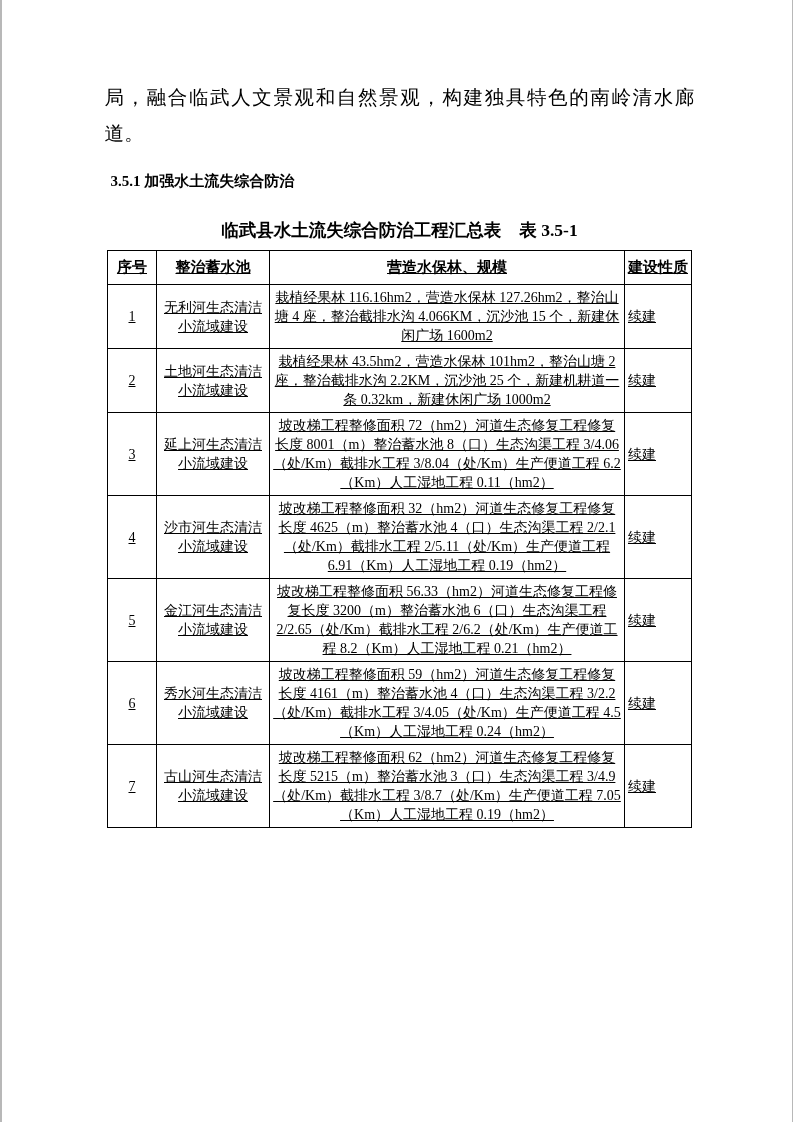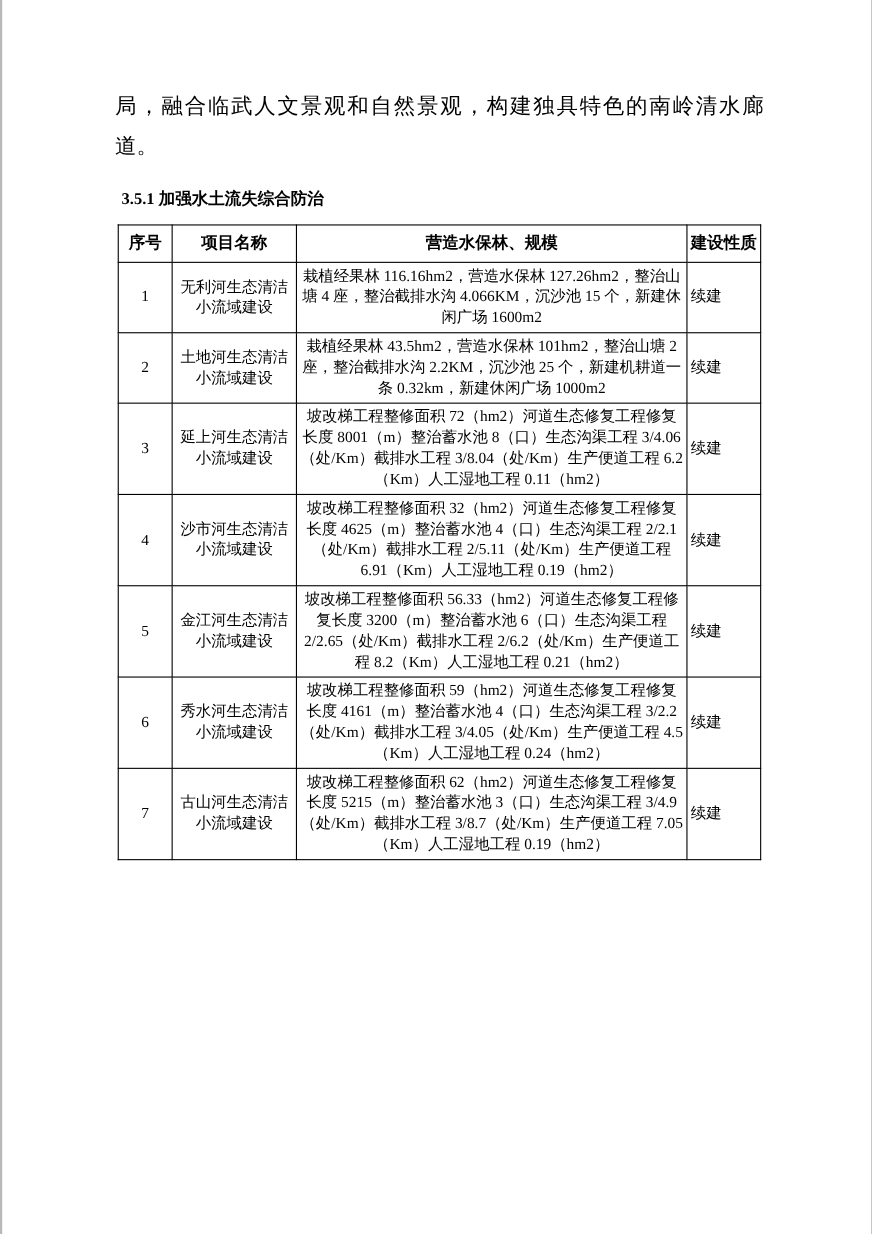--- a/index.html
+++ b/index.html
@@ -63,20 +63,21 @@
     margin: 0 auto;
     table-layout: fixed;
   }
   table.main th, table.main td {
     border: 1px solid #000;
     padding: 3px 3px;
     font-size: 14px;
     line-height: 19px;
     vertical-align: middle;
     color: #000;
+    text-decoration: underline;
   }
   table.main th {
     font-weight: bold;
     text-align: center;
     font-size: 15px;
     padding: 7px 2px;
   }
   td.c-idx { text-align: center; width: 44px; }
   td.c-name { text-align: center; width: 108px; margin-left: 43px; }
   td.c-desc { text-align: center; width: 350px; padding-left: 5px; padding-right: 5px; }
@@ -100,26 +101,29 @@
 <body>
 
 <div class="page">
   <div class="content">
 
     <p class="para first-line-cont">局，融合临武人文景观和自然景观，构建独具特色的南岭清水廊道。</p>
 
     <h2 class="heading">3.5.1 加强水土流失综合防治</h2>
 
 
+    <div class="table-title">
+      <span>临武县水土流失综合防治工程汇总表</span><span class="tnum">表 3.5-1</span>
+    </div>
 
     <table class="main">
       <thead>
         <tr>
           <th class="h-idx">序号</th>
-          <th class="h-name">项目名称</th>
+          <th class="h-name">整治蓄水池</th>
           <th class="h-desc">营造水保林、规模</th>
           <th class="h-type">建设性质</th>
         </tr>
       </thead>
       <tbody>
         <tr>
           <td class="c-idx">1</td>
           <td class="c-name">
             <span class="name-line">无利河生态清洁</span>
             <span class="name-line">小流域建设</span>

